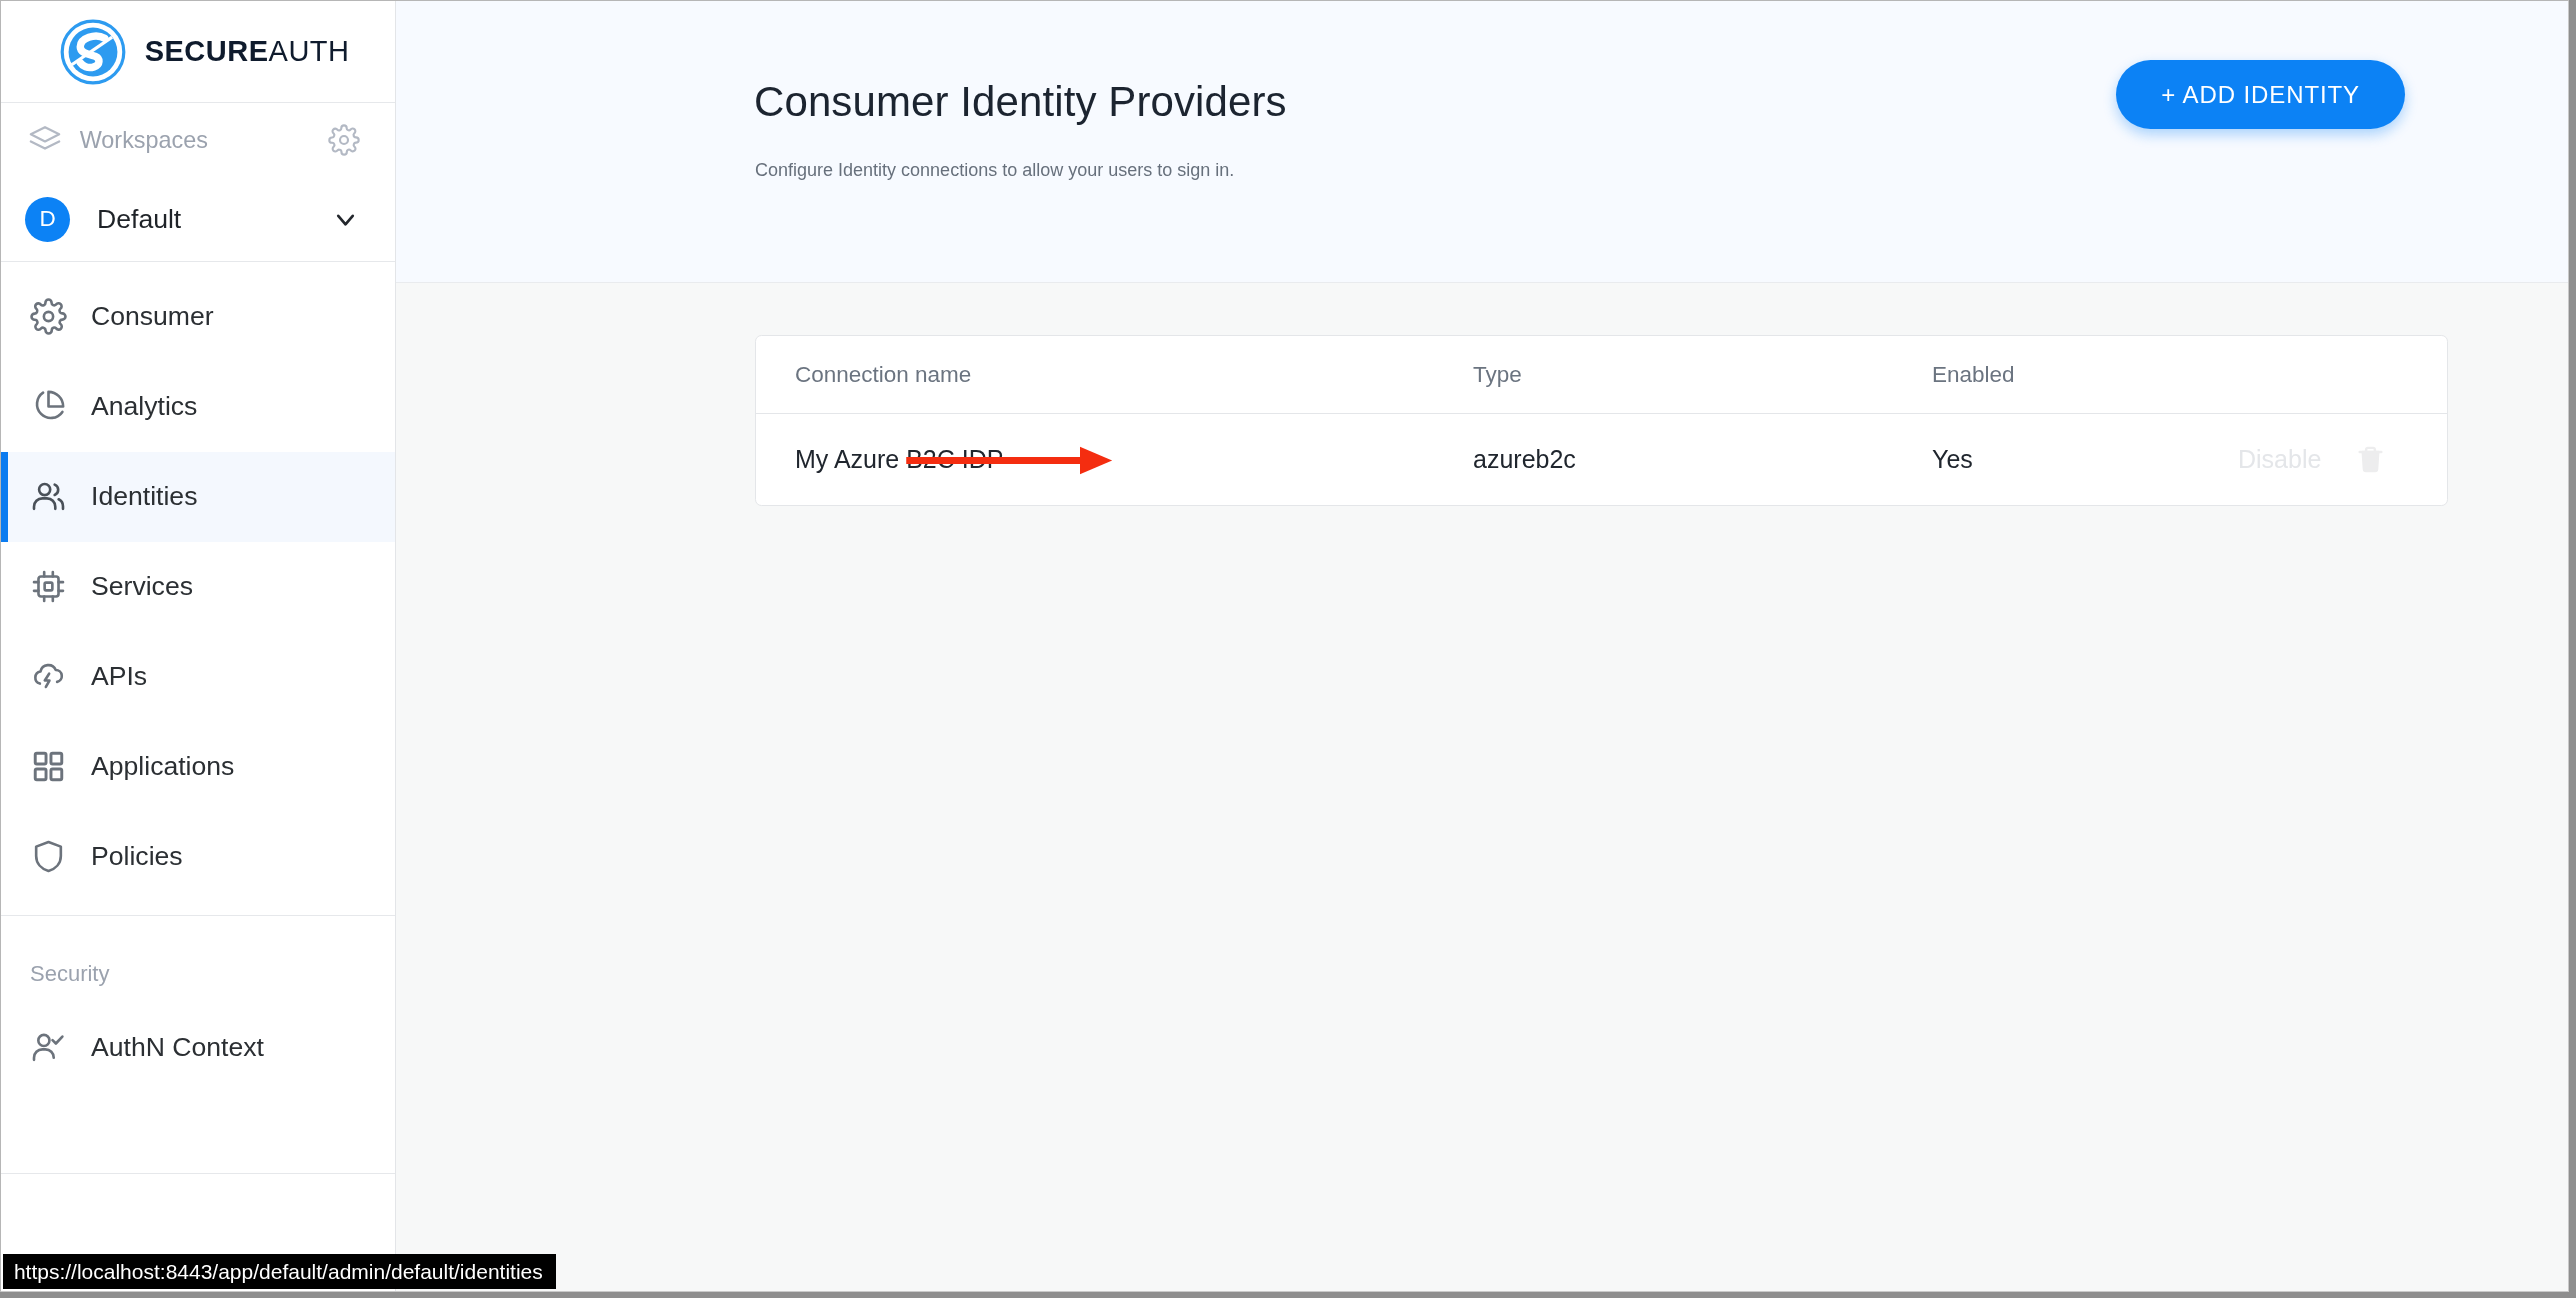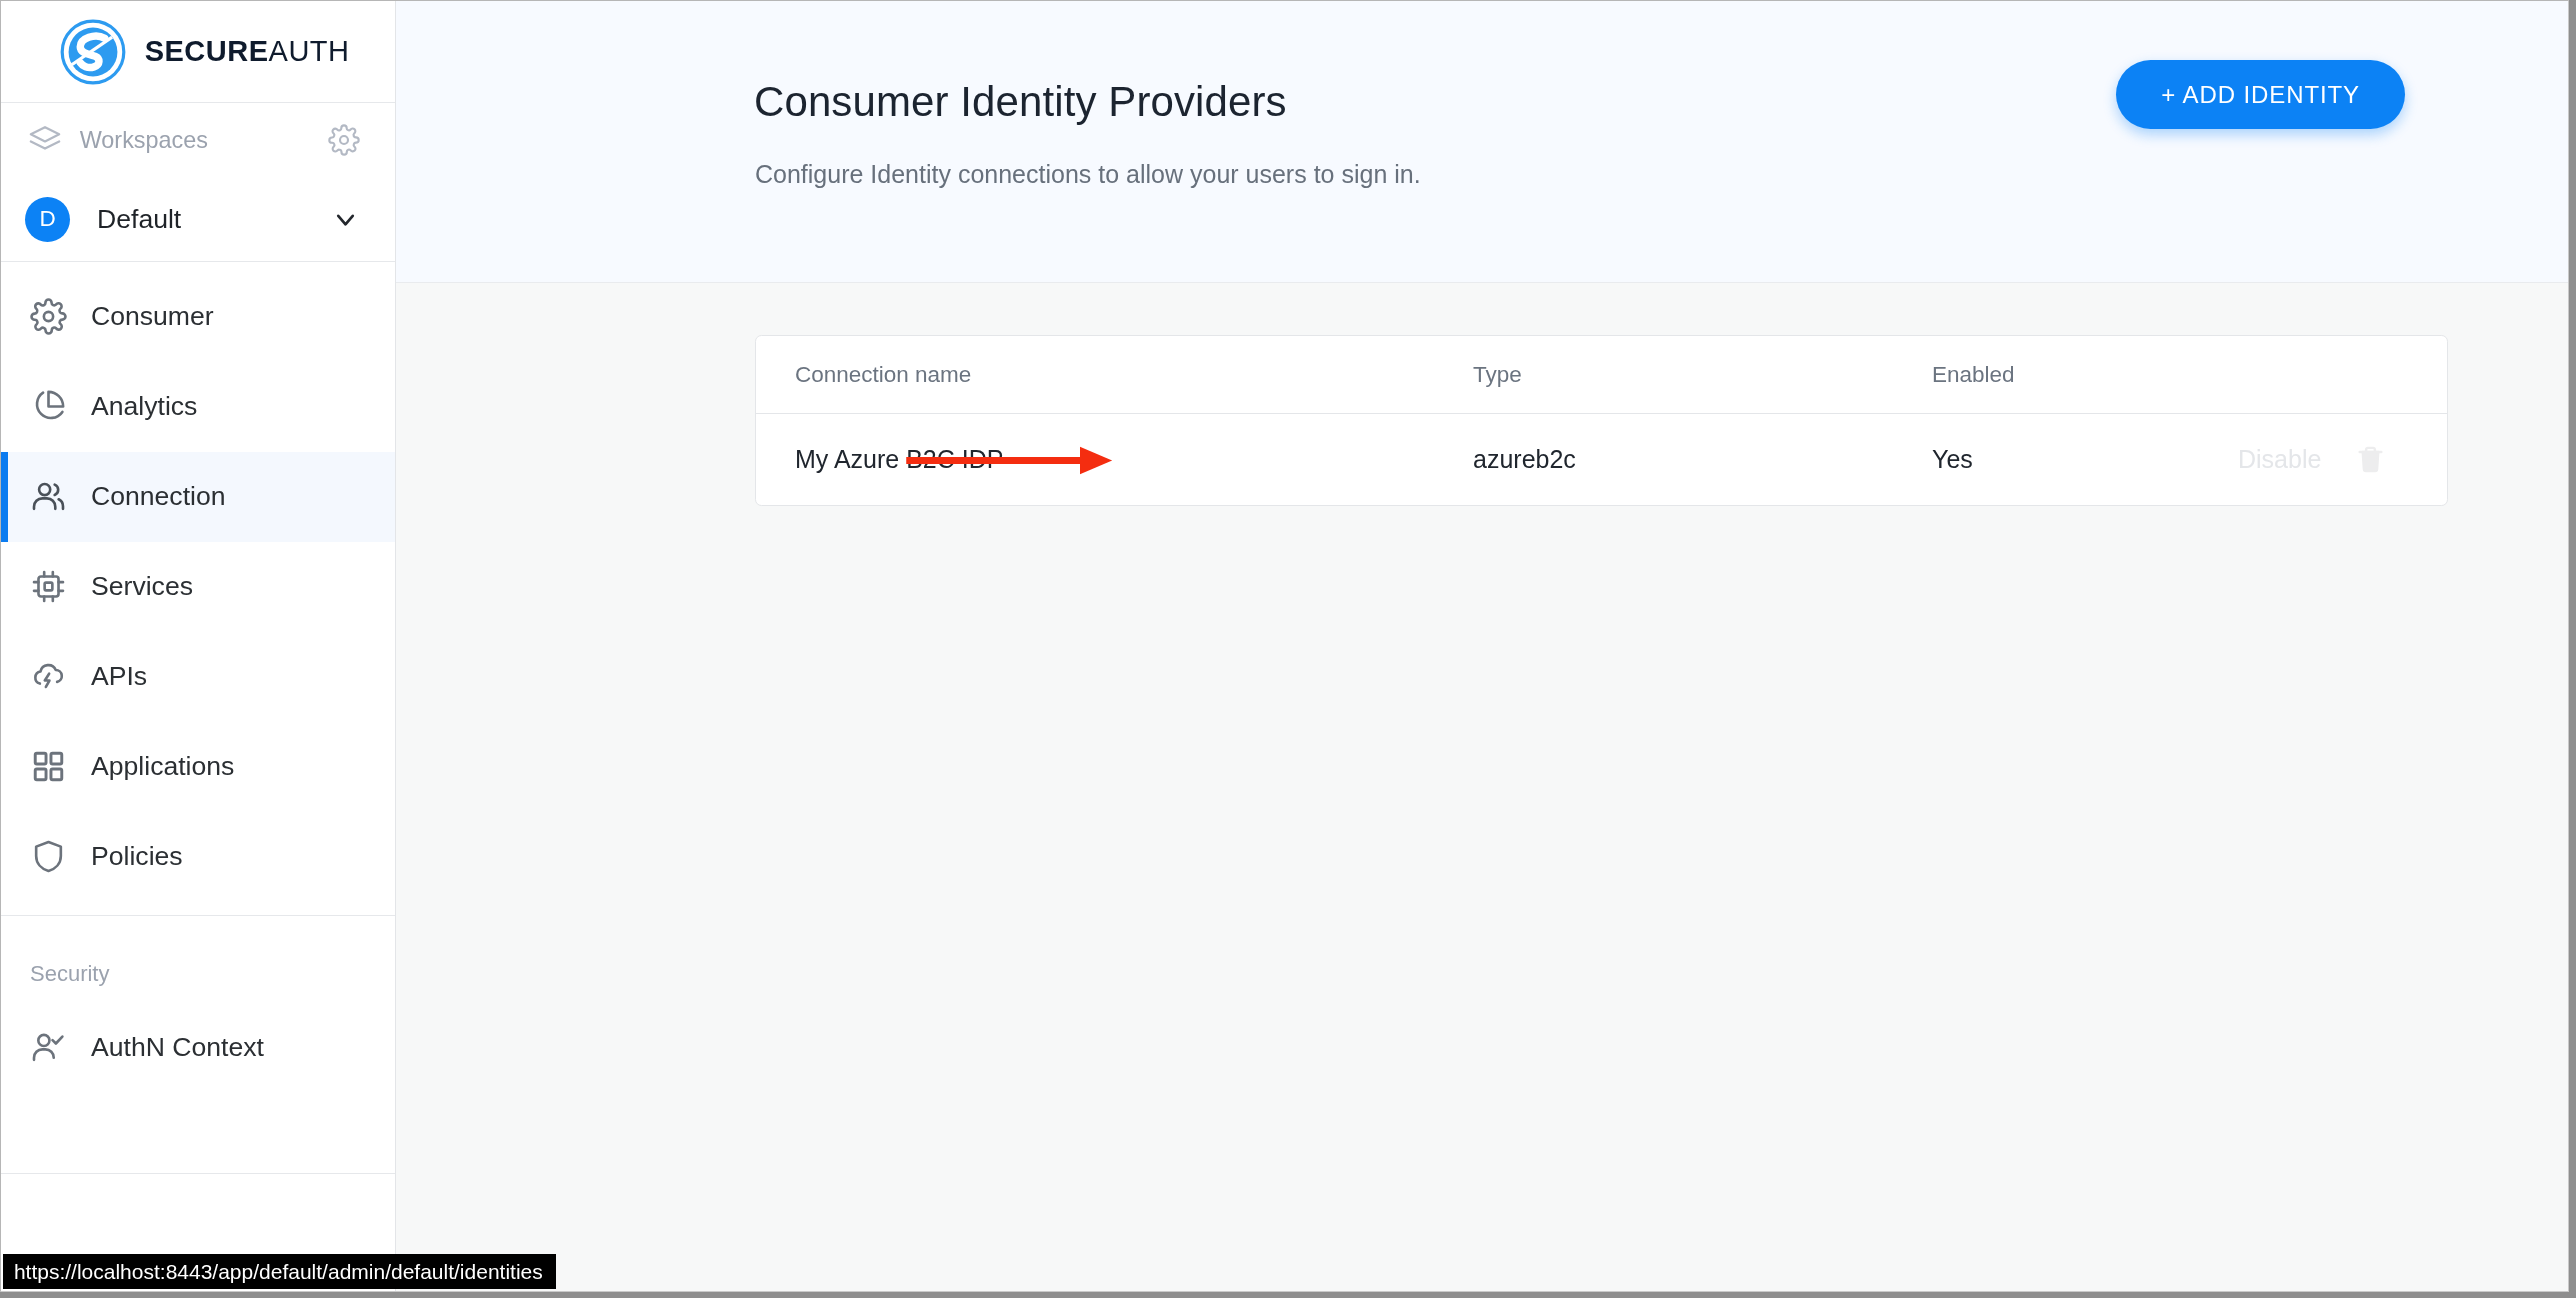--- a/index.html
+++ b/index.html
@@ -158,21 +158,21 @@
     position: absolute;
     left: 358px; top: 77px;
     font-size: 42px;
     font-weight: 400;
     color: #1c2430;
     letter-spacing: 0.1px;
   }
   #page-sub {
     position: absolute;
     left: 359px; top: 159px;
-    font-size: 25px;
+    font-size: 18px;
     color: #67707c;
   }
   #add-identity {
     position: absolute;
     right: 163px; top: 59px;
     height: 69px;
     padding: 0 45px;
     border: none;
     border-radius: 39px;
     background: #0c82f5;
@@ -317,21 +317,21 @@
 
       <div class="nav-item active">
         <span class="nav-icon">
           <svg viewBox="0 0 24 24" width="37" height="37" fill="none" stroke="#4a5159" stroke-width="1.7" stroke-linecap="round" stroke-linejoin="round">
             <circle cx="9.5" cy="7.5" r="3.6"></circle>
             <path d="M2.6 20v-1.4a5.4 5.4 0 0 1 5.4-5.4h3a5.4 5.4 0 0 1 5.4 5.4V20"></path>
             <path d="M16 4.3a3.6 3.6 0 0 1 0 6.7"></path>
             <path d="M18.6 13.8a5 5 0 0 1 2.8 4.5V20"></path>
           </svg>
         </span>
-        <span class="nav-label">Connection</span>
+        <span class="nav-label">Identities</span>
       </div>
 
       <div class="nav-item">
         <span class="nav-icon">
           <svg viewBox="0 0 24 24" width="37" height="37" fill="none" stroke="#6c737c" stroke-width="1.7" stroke-linecap="round" stroke-linejoin="round">
             <rect x="5.5" y="5.5" width="13" height="13" rx="1.6"></rect>
             <rect x="9.5" y="9.5" width="5" height="5" rx="0.8"></rect>
             <path d="M9.2 2.6v2.9M14.8 2.6v2.9M9.2 18.5v2.9M14.8 18.5v2.9M2.6 9.2h2.9M2.6 14.8h2.9M18.5 9.2h2.9M18.5 14.8h2.9"></path>
           </svg>
         </span>

